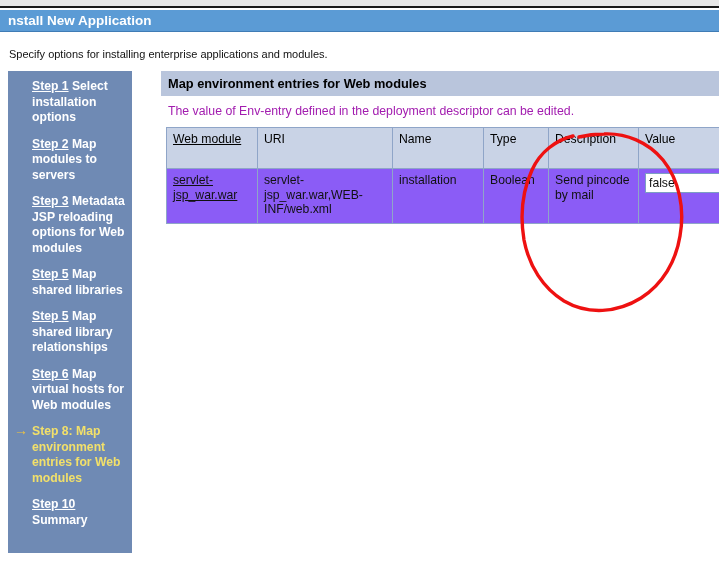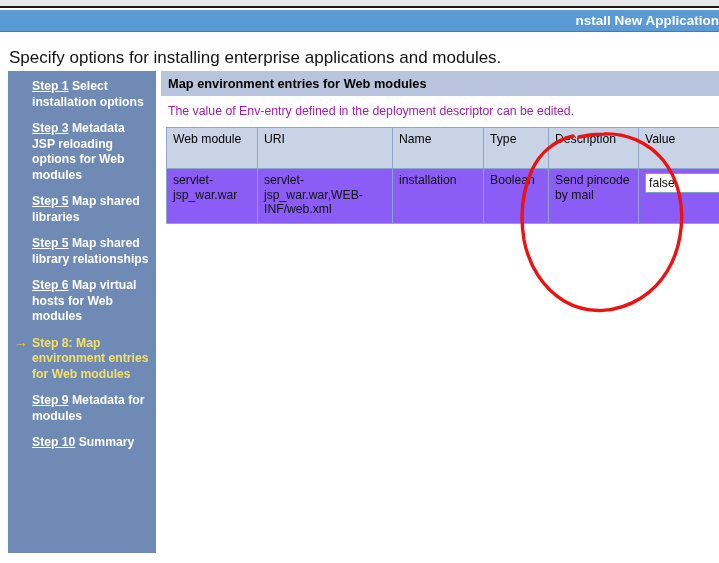--- a/index.html
+++ b/index.html
@@ -33,52 +33,51 @@
   .title-bar {
     position: absolute;
     left: 0; top: 10px;
     width: 719px;
     height: 22px;
     background: #5b9bd5;
     color: #ffffff;
     font-weight: bold;
     font-size: 13.5px;
     line-height: 22px;
-    padding-left: 1px;
+    padding-left: 8px;
     box-sizing: border-box;
     overflow: hidden;
     white-space: nowrap;
     border-bottom: 1px solid #3f7cb5;
-    text-align: right;
   }
   .title-bar span { margin-left: 0px; }
 
   
   .intro {
     position: absolute;
     left: 9px; top: 48px;
     width: 700px;
-    font-size: 17px;
+    font-size: 11px;
     color: #121212;
     white-space: nowrap;
   }
 
   
   .body-wrap {
     position: absolute;
     left: 0; top: 71px;
     width: 719px;
     height: 492px;
   }
 
   
   .sidebar {
     position: absolute;
     left: 8px; top: 0;
-    width: 148px;
+    width: 124px;
     height: 482px;
     background: #6f8ab4;
     box-sizing: border-box;
     padding: 8px 6px 6px 6px;
     overflow: hidden;
   }
   .step {
     position: relative;
     color: #ffffff;
     font-size: 12.2px;
@@ -160,21 +159,21 @@
   .env-table thead th {
     background: #c9d3e6;
     height: 32px;
     color: #000000;
   }
   .env-table tbody td {
     background: #8b5cf6;
     height: 46px;
     color: #111111;
   }
-  .col-webmodule { width: 78px; }
+  .col-webmodule { width: 78px; text-decoration: underline; }
   .col-uri       { width: 122px; }
   .col-name      { width: 78px; }
   .col-type      { width: 52px; }
   .col-desc      { width: 77px; }
   .col-value     { width: 193px; }
 
   .value-input {
     font-family: "Liberation Sans", sans-serif;
     font-size: 12.2px;
     color: #111111;
@@ -203,26 +202,26 @@
 <div class="title-bar">
   <span>nstall New Application</span>
 </div>
 
 <div class="intro">Specify options for installing enterprise applications and modules.</div>
 
 <div class="body-wrap">
 
   <div class="sidebar" id="sidebar">
       <div class="step"><span class="lnk">Step 1</span><span class="rest"> Select installation options</span></div>
+      <div class="step"><span class="lnk">Step 2</span><span class="rest"> Map modules to servers</span></div>
       <div class="step"><span class="lnk">Step 3</span><span class="rest"> Metadata JSP reloading options for Web modules</span></div>
       <div class="step"><span class="lnk">Step 5</span><span class="rest"> Map shared libraries</span></div>
       <div class="step"><span class="lnk">Step 5</span><span class="rest"> Map shared library relationships</span></div>
       <div class="step"><span class="lnk">Step 6</span><span class="rest"> Map virtual hosts for Web modules</span></div>
       <div class="step active"><span class="arrow-marker">→</span><span class="lnk">Step 8:</span><span class="rest"> Map environment entries for Web modules</span></div>
-      <div class="step"><span class="lnk">Step 9</span><span class="rest"> Metadata for modules</span></div>
       <div class="step"><span class="lnk">Step 10</span><span class="rest"> Summary</span></div>
     </div>
 
   <div class="main">
 
     <div class="panel-header">Map environment entries for Web modules</div>
 
     <div class="panel-desc">The value of Env-entry defined in the deployment descriptor can be edited.</div>
 
     <table class="env-table">

